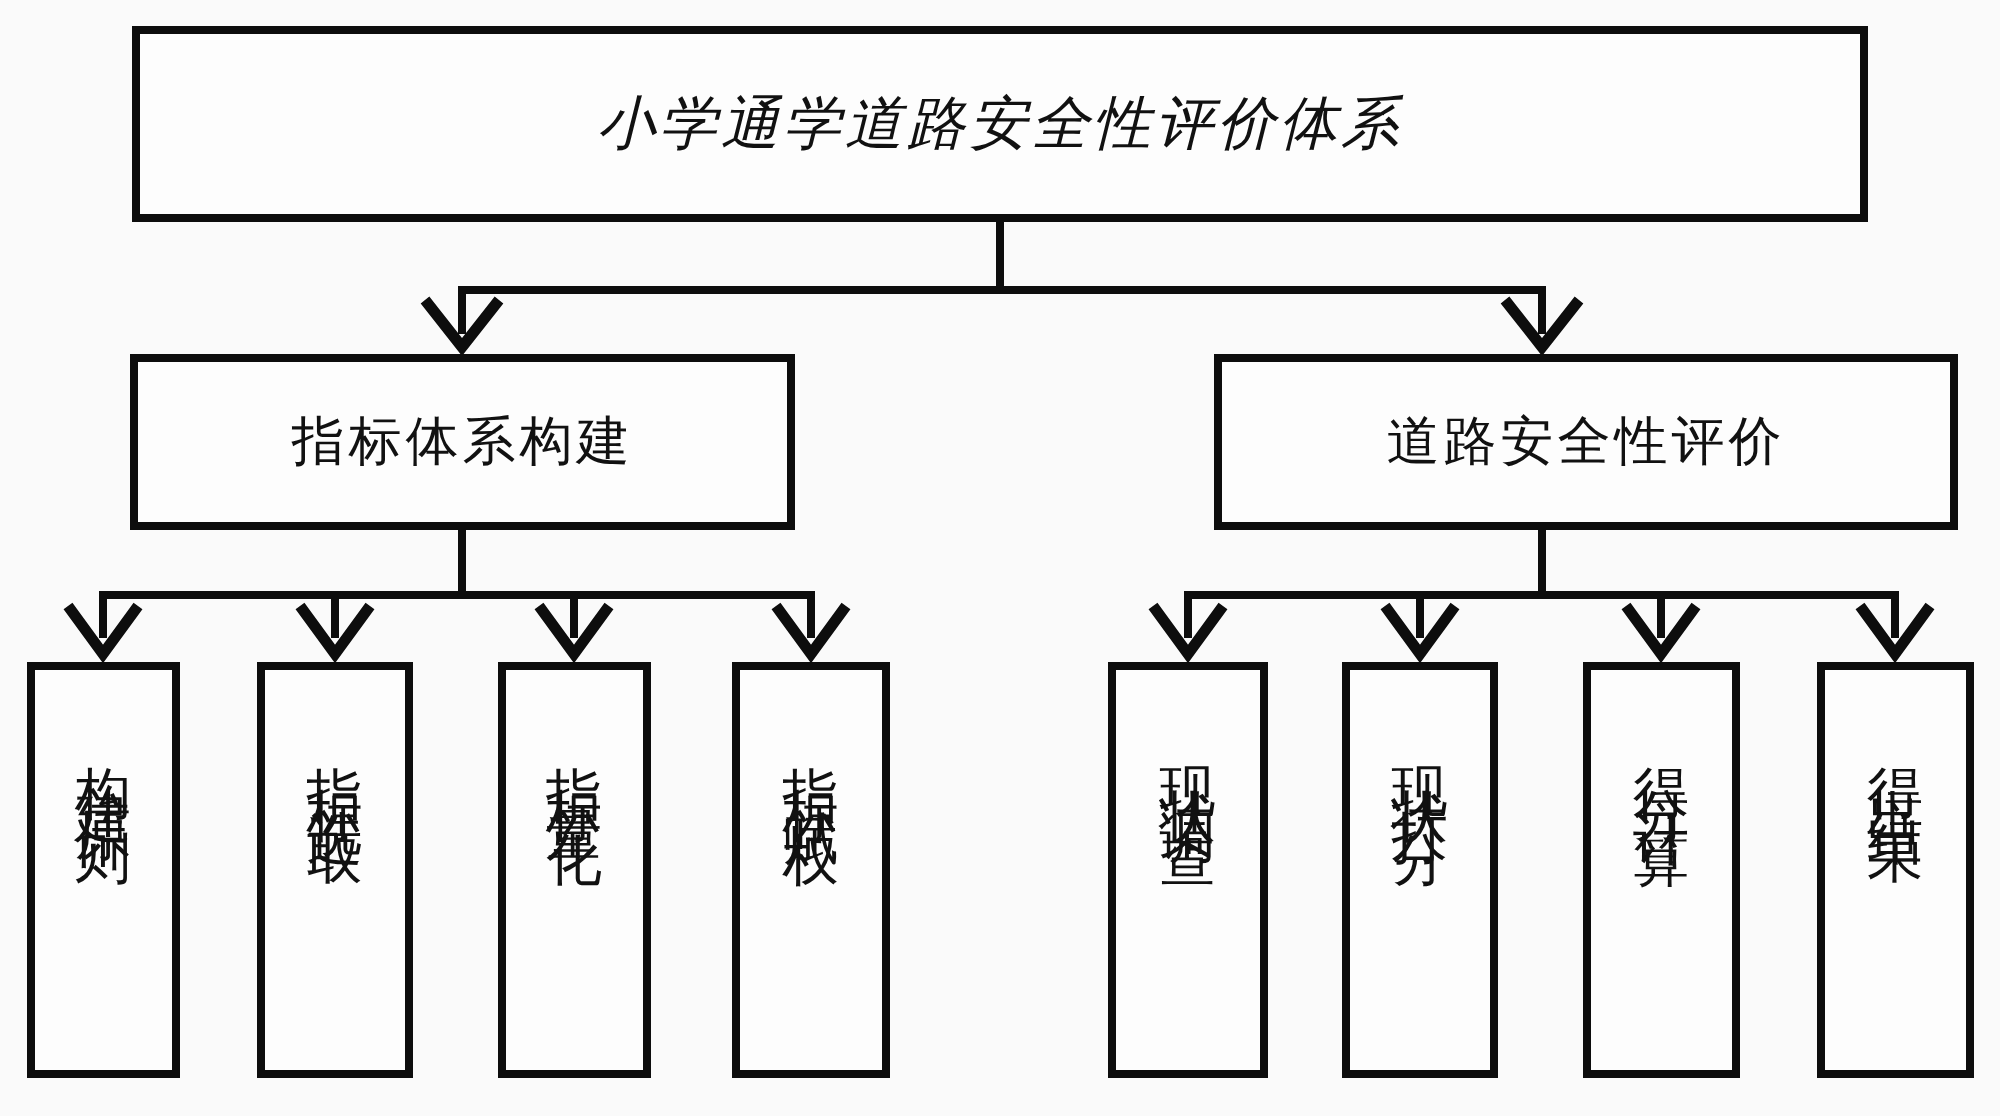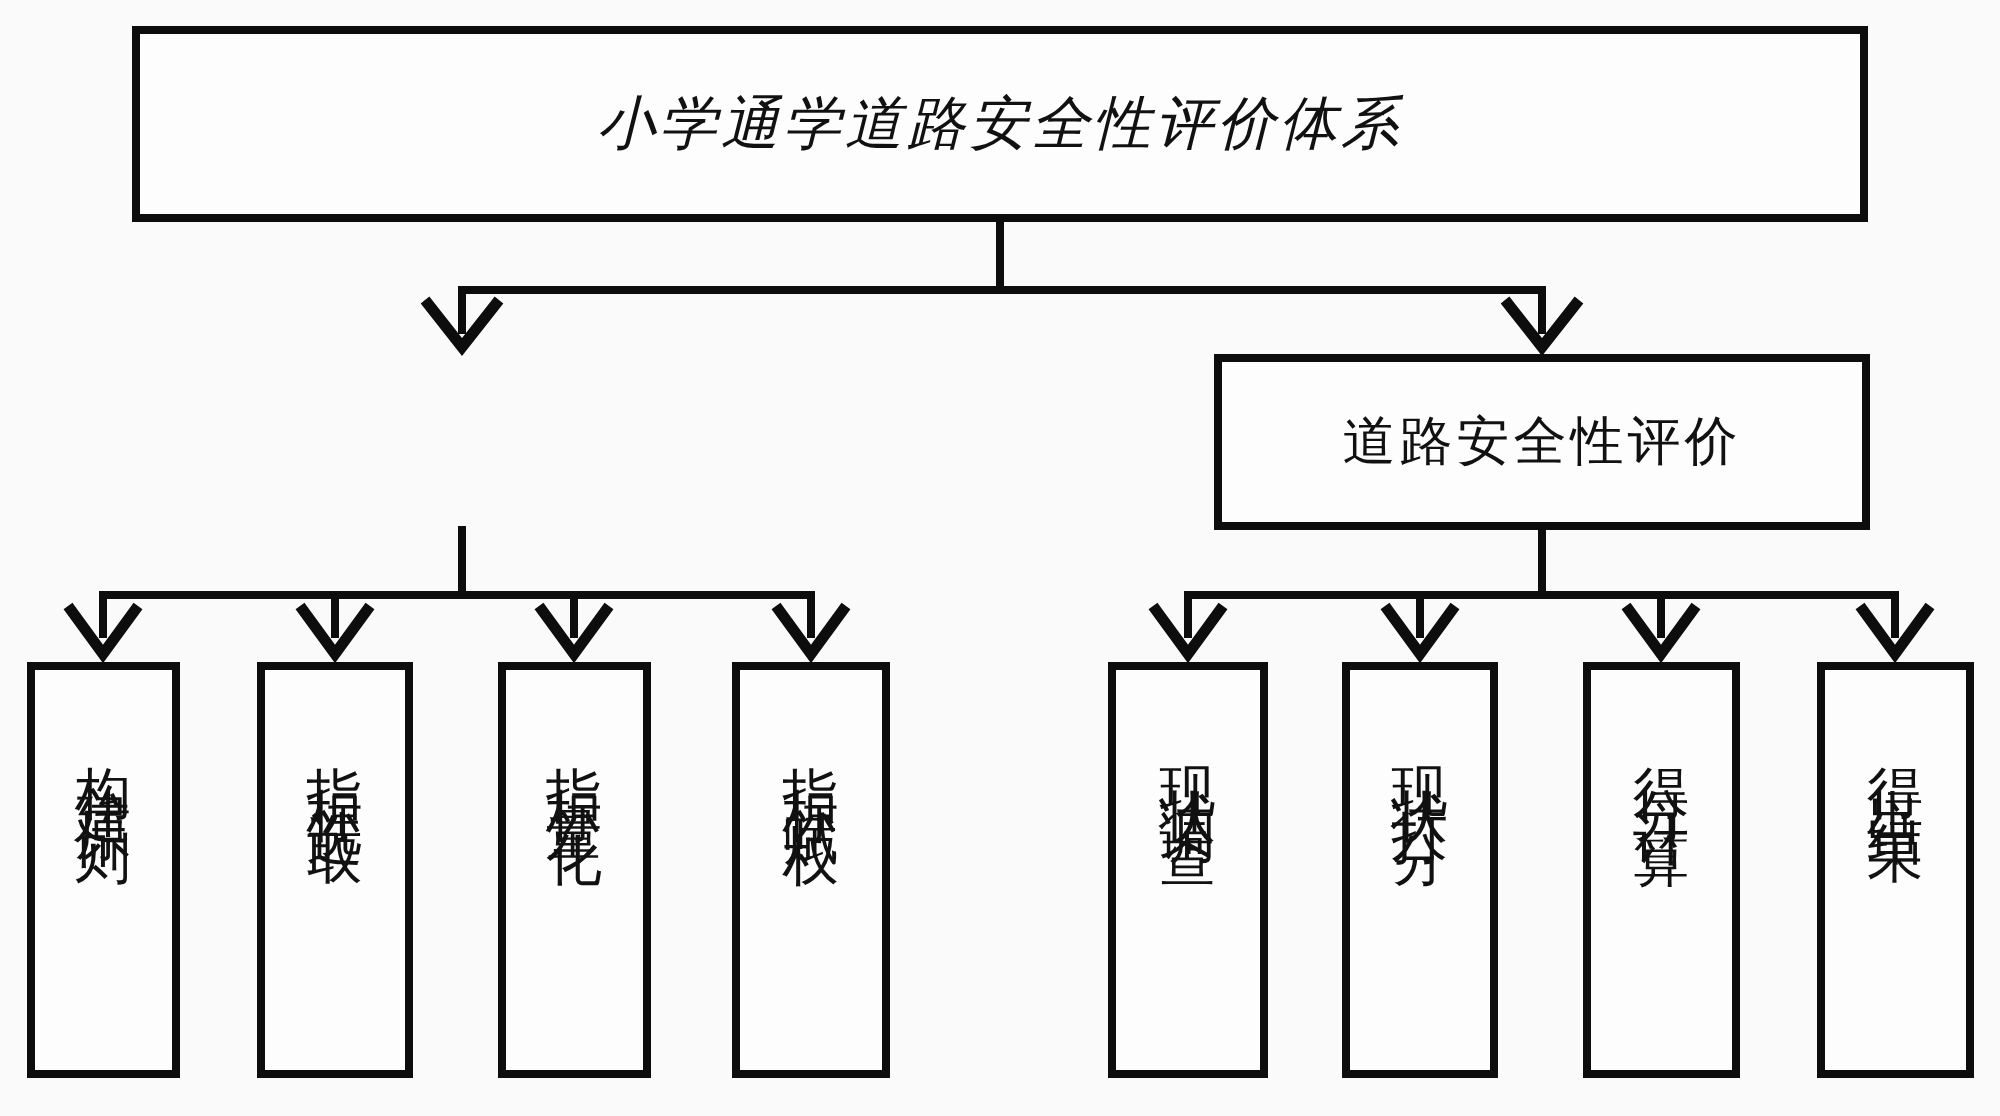--- a/index.html
+++ b/index.html
@@ -42,21 +42,21 @@
   .node-branch {
     top: 354px;
     height: 176px;
   }
   .node-branch .label {
     font-size: 53px;
     letter-spacing: 4px;
     white-space: nowrap;
   }
   .node-branch-left  { left: 130px;  width: 665px; }
-  .node-branch-right { left: 1214px; width: 656px; }
+  .node-branch-right { left: 1214px; width: 744px; }
   .node-leaf {
     top: 662px;
     height: 416px;
     align-items: flex-start;
     padding-top: 52px;
   }
   .node-leaf .label {
     writing-mode: vertical-rl;
     text-orientation: upright;
     font-size: 56px;
@@ -95,20 +95,23 @@
       <polyline stroke-width="11" points="1385,606 1420,654 1455,606"></polyline>
       <polyline stroke-width="11" points="1626,606 1661,654 1696,606"></polyline>
       <polyline stroke-width="11" points="1860,606 1895,654 1930,606"></polyline>
     </g>
   </svg>
 
   <div class="node node-root">
     <span class="label">小学通学道路安全性评价体系</span>
   </div>
 
+  <div class="node node-branch node-branch-left">
+    <span class="label">指标体系构建</span>
+  </div>
   <div class="node node-branch node-branch-right">
     <span class="label">道路安全性评价</span>
   </div>
 
   <div class="node node-leaf" style="left:27px;  width:153px;">
     <span class="label">构建原则</span>
   </div>
   <div class="node node-leaf" style="left:257px; width:156px;">
     <span class="label">指标选取</span>
   </div>

